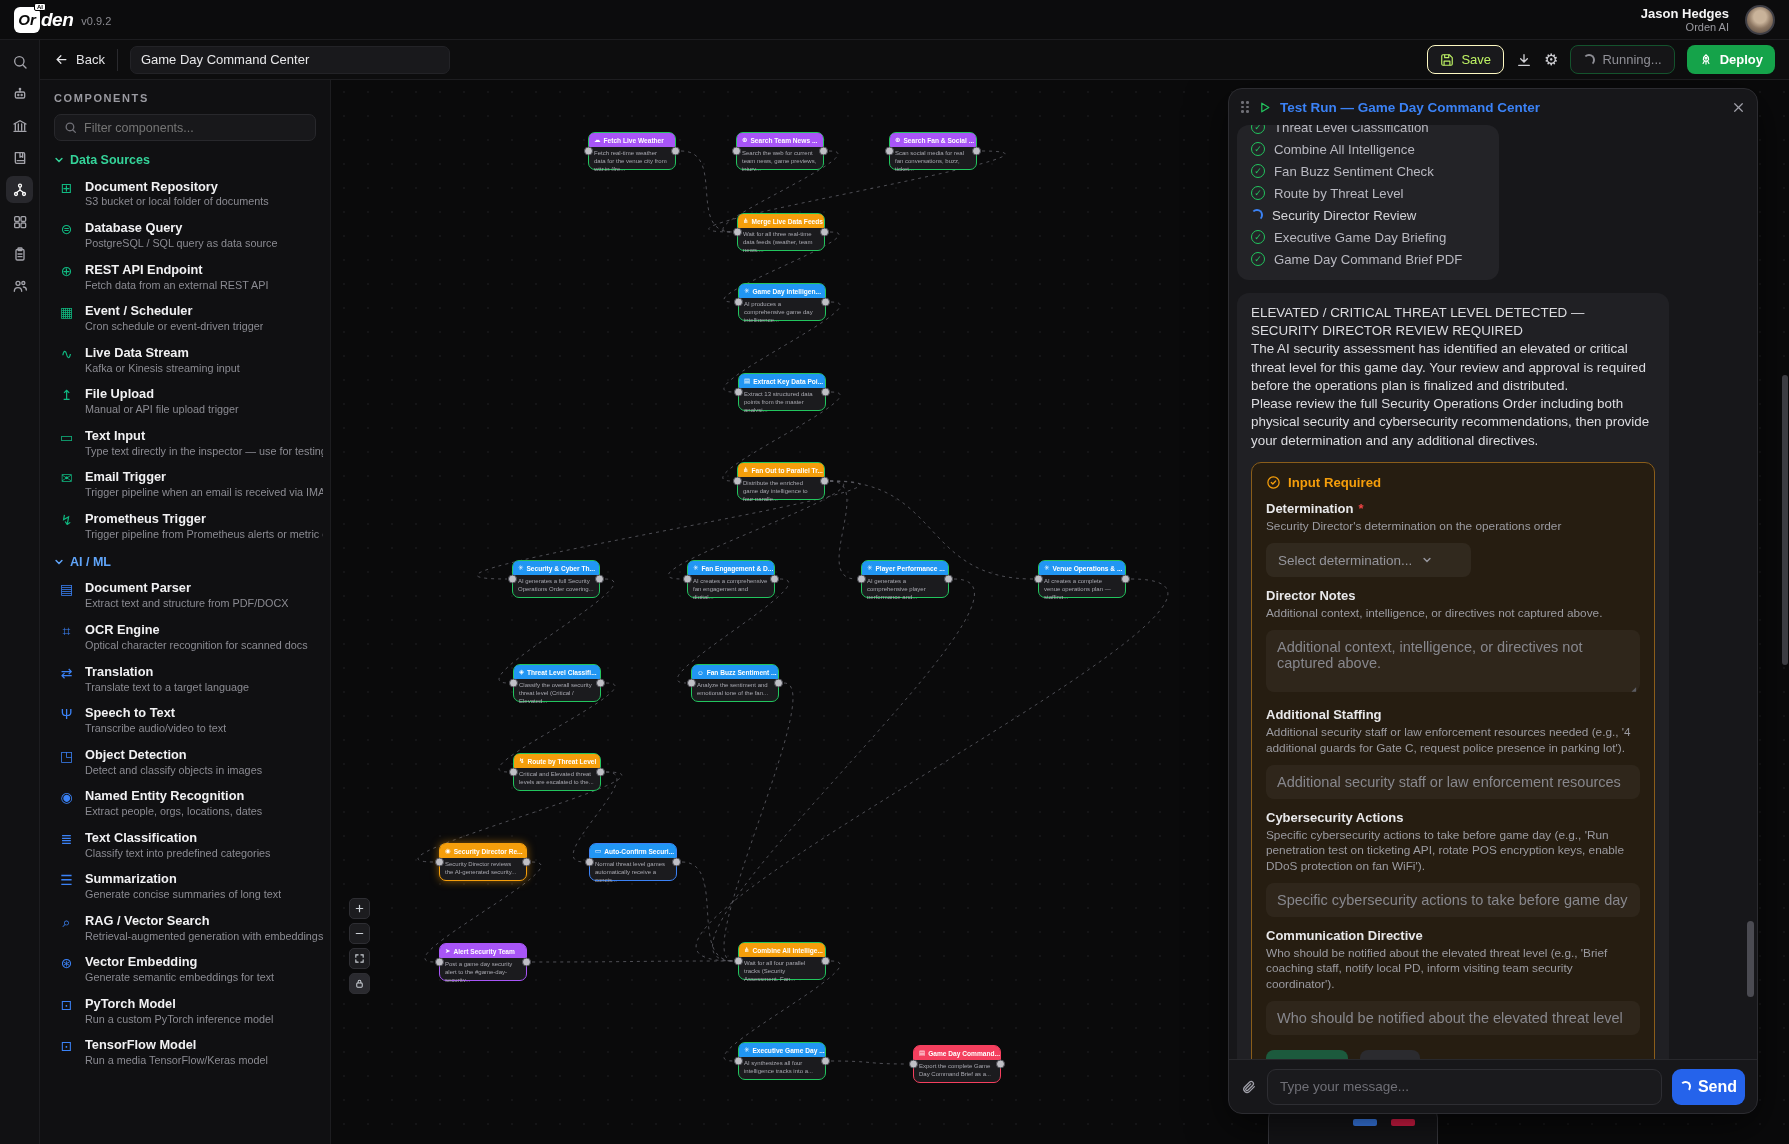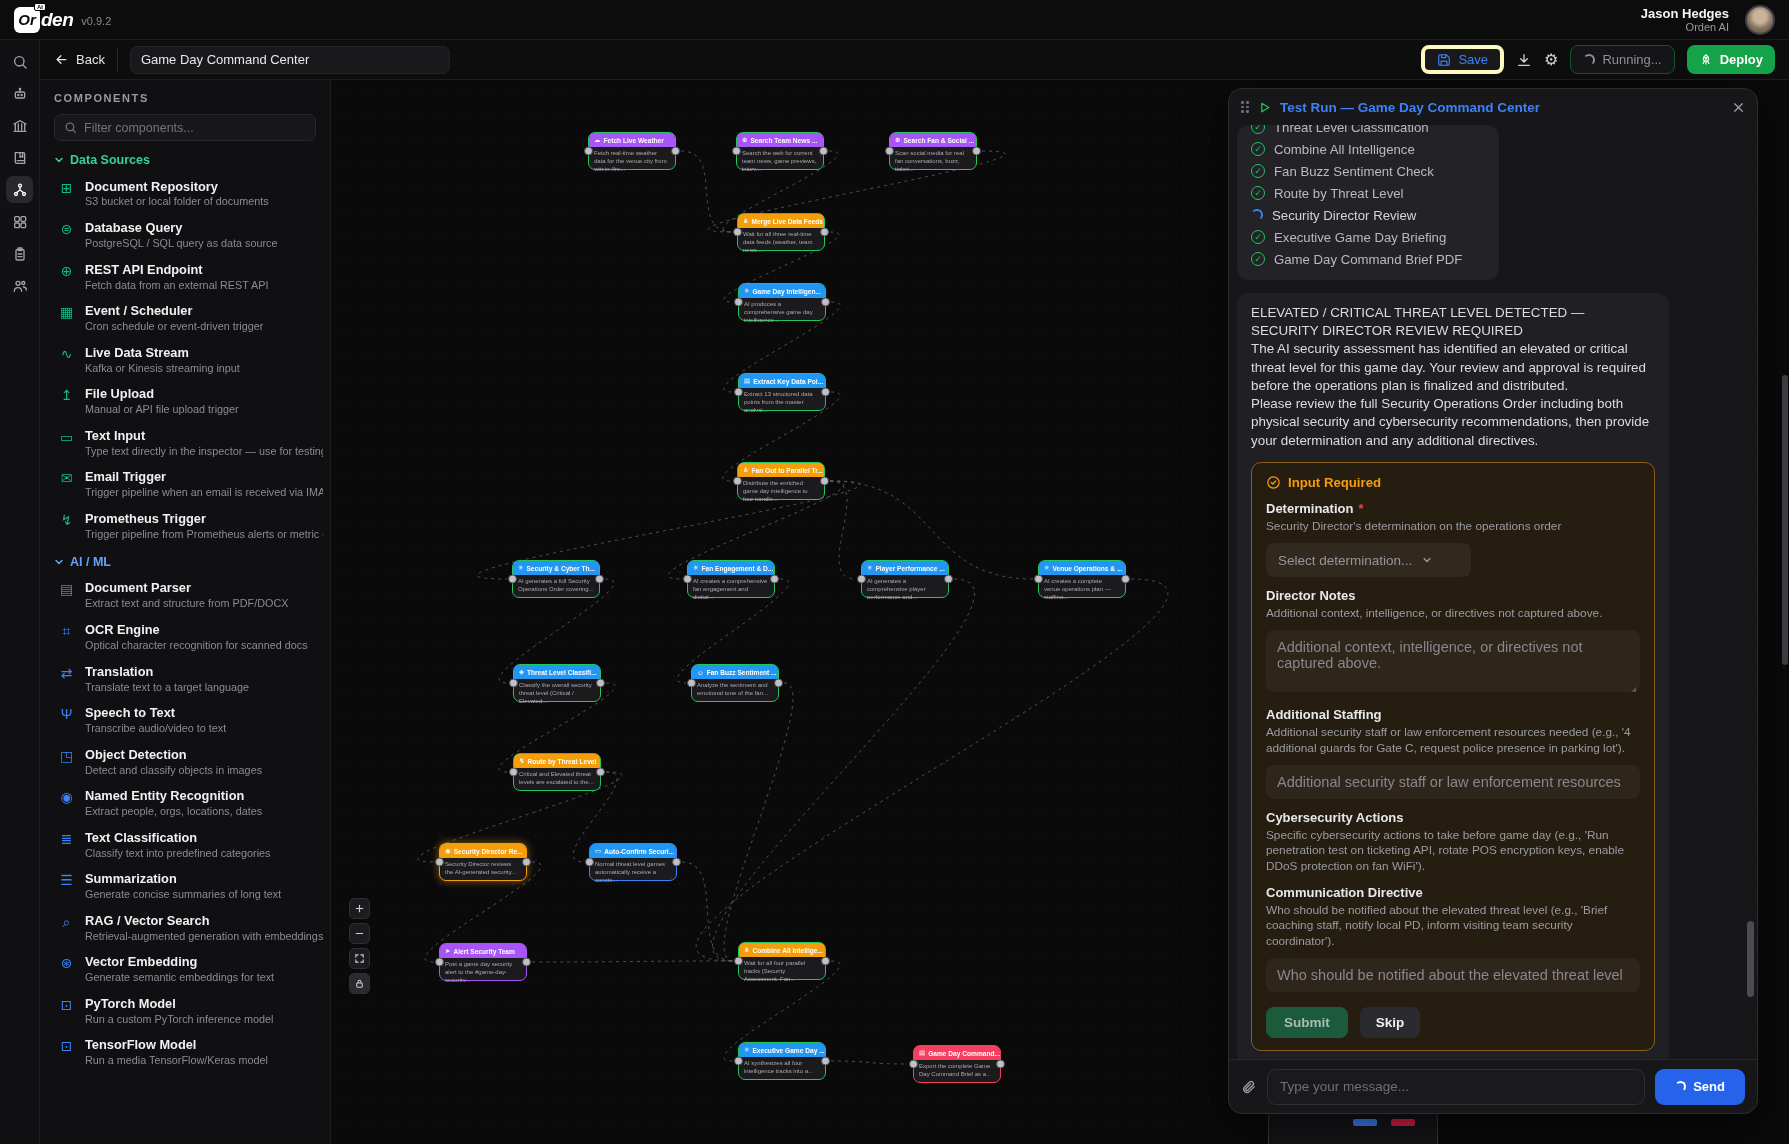--- a/index.html
+++ b/index.html
@@ -26,21 +26,21 @@
   
   .toolbar { position:absolute; left:40px; top:40px; width:1749px; height:40px; background:#0d0d0e;
     border-bottom:1px solid #1d1d20; display:flex; align-items:center; padding:0 14px; gap:12px; z-index:30; }
   .back-btn { display:flex; align-items:center; gap:7px; color:#e4e4e7; font-size:13px; cursor:pointer; }
   .tb-divider { width:1px; height:22px; background:#2a2a2e; }
   .title-field { width:320px; height:28px; background:#19191c; border:1px solid #232327; border-radius:7px;
     color:#e8e8ea; font-size:13px; padding:0 10px; outline:none; font-family:inherit; }
   .tb-right { margin-left:auto; display:flex; align-items:center; gap:12px; }
   .btn { display:flex; align-items:center; gap:7px; height:29px; padding:0 12px; border-radius:8px;
     font-size:13px; cursor:pointer; }
-  .btn-save { background:#19191c; border:4px solid #fef9c3; color:#3b82f6;justify-content:flex-end; }
+  .btn-save { background:#19191c; border:1px solid #fef9c3; color:#bef264;justify-content:flex-end; }
   .icon-btn { color:#cfcfd4; cursor:pointer; display:flex; align-items:center; }
   .pill-running { background:#151517; border:1px solid #14532d; color:#8f8f96;text-align:right; }
   .btn-deploy { background:#15a34a; color:#fff; font-weight:600; }
   .gear-glyph { font-size:16px; line-height:1; }
 
   
   .rail { position:absolute; left:0; top:40px; width:40px; height:1104px; background:#111113;
     border-right:1px solid #1d1d20; display:flex; flex-direction:column; align-items:center;
     padding-top:8px; gap:5px; z-index:35; }
   .rail-btn { width:27px; height:27px; border-radius:7px; display:flex; align-items:center; justify-content:center;
@@ -139,21 +139,21 @@
   .btn-skip { background:#2b2b2f; color:#f1f1f3; border:none; border-radius:8px; padding:8px 16px;
     font-size:13.5px; font-weight:600; cursor:pointer; font-family:inherit; }
 
   .composer { flex:none; height:54px; border-top:1px solid #28282c; display:flex; align-items:center;
     gap:10px; padding:0 12px; }
   .clip-btn { color:#a1a1aa; cursor:pointer; display:flex; }
   .composer input { flex:1; height:36px; background:#1a1a1d; border:1px solid #2e2e33; border-radius:9px;
     padding:0 12px; color:#d4d4d8; font-size:13.5px; outline:none; font-family:inherit; }
   .composer input::placeholder { color:#6f6f76; }
   .btn-send { display:flex; align-items:center; gap:7px; background:#2563eb; color:#fff; border:none;
-    border-radius:9px; height:36px; padding:0 20px; font-size:13px; font-weight:600; cursor:pointer; font-family:inherit; }
+    border-radius:9px; height:36px; padding:0 8px; font-size:16px; font-weight:600; cursor:pointer; font-family:inherit; }
 
   .rp-scrollthumb { position:absolute; right:3px; bottom:62px; width:7px; height:76px; background:#4b4b52;
     border-radius:4px; cursor:pointer; }
   .page-scrollthumb { position:absolute; right:1px; top:375px; width:6px; height:290px; background:#3c3c42;
     border-radius:3px; z-index:50; cursor:pointer; }
 </style>
 </head>
 <body>
 
 <header class="topbar">
@@ -720,20 +720,21 @@
               </svg>
             </div>
             <div class="f-label">Director Notes</div>
             <div class="f-help">Additional context, intelligence, or directives not captured above.</div>
             <div class="f-textarea"><textarea placeholder="Additional context, intelligence, or directives not captured above." style=""></textarea><span class="resize-corner">◢</span></div>
             <div class="f-label">Additional Staffing</div>
             <div class="f-help">Additional security staff or law enforcement resources needed (e.g., '4 additional guards for Gate C, request police presence in parking lot').</div>
             <input class="f-input" placeholder="Additional security staff or law enforcement resources" style="">
             <div class="f-label">Cybersecurity Actions</div>
             <div class="f-help">Specific cybersecurity actions to take before game day (e.g., 'Run penetration test on ticketing API, rotate POS encryption keys, enable DDoS protection on fan WiFi').</div>
+            <input class="f-input" placeholder="Specific cybersecurity actions to take before game day" style="">
             <div class="f-label">Communication Directive</div>
             <div class="f-help">Who should be notified about the elevated threat level (e.g., 'Brief coaching staff, notify local PD, inform visiting team security coordinator').</div>
             <input class="f-input" placeholder="Who should be notified about the elevated threat level" style="">
           </div>
         <div class="form-btns">
           <button class="btn-submit">Submit</button>
           <button class="btn-skip">Skip</button>
         </div>
       </div>
     </div>

